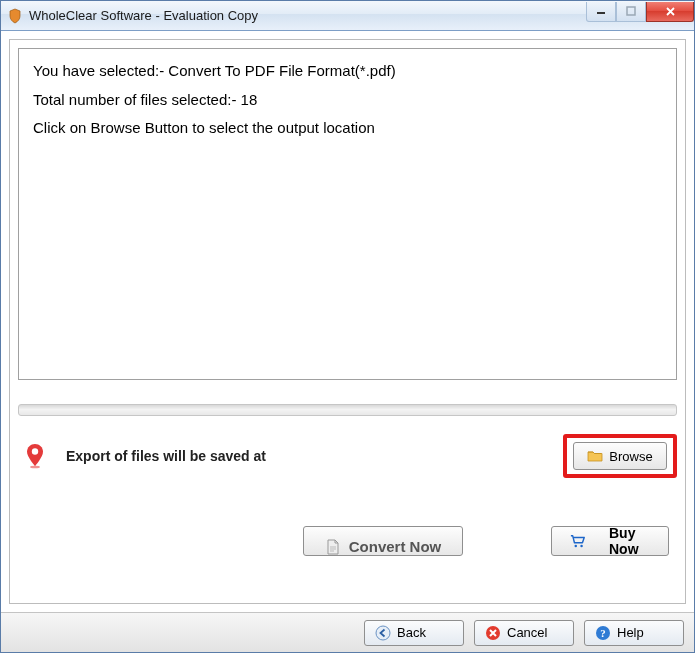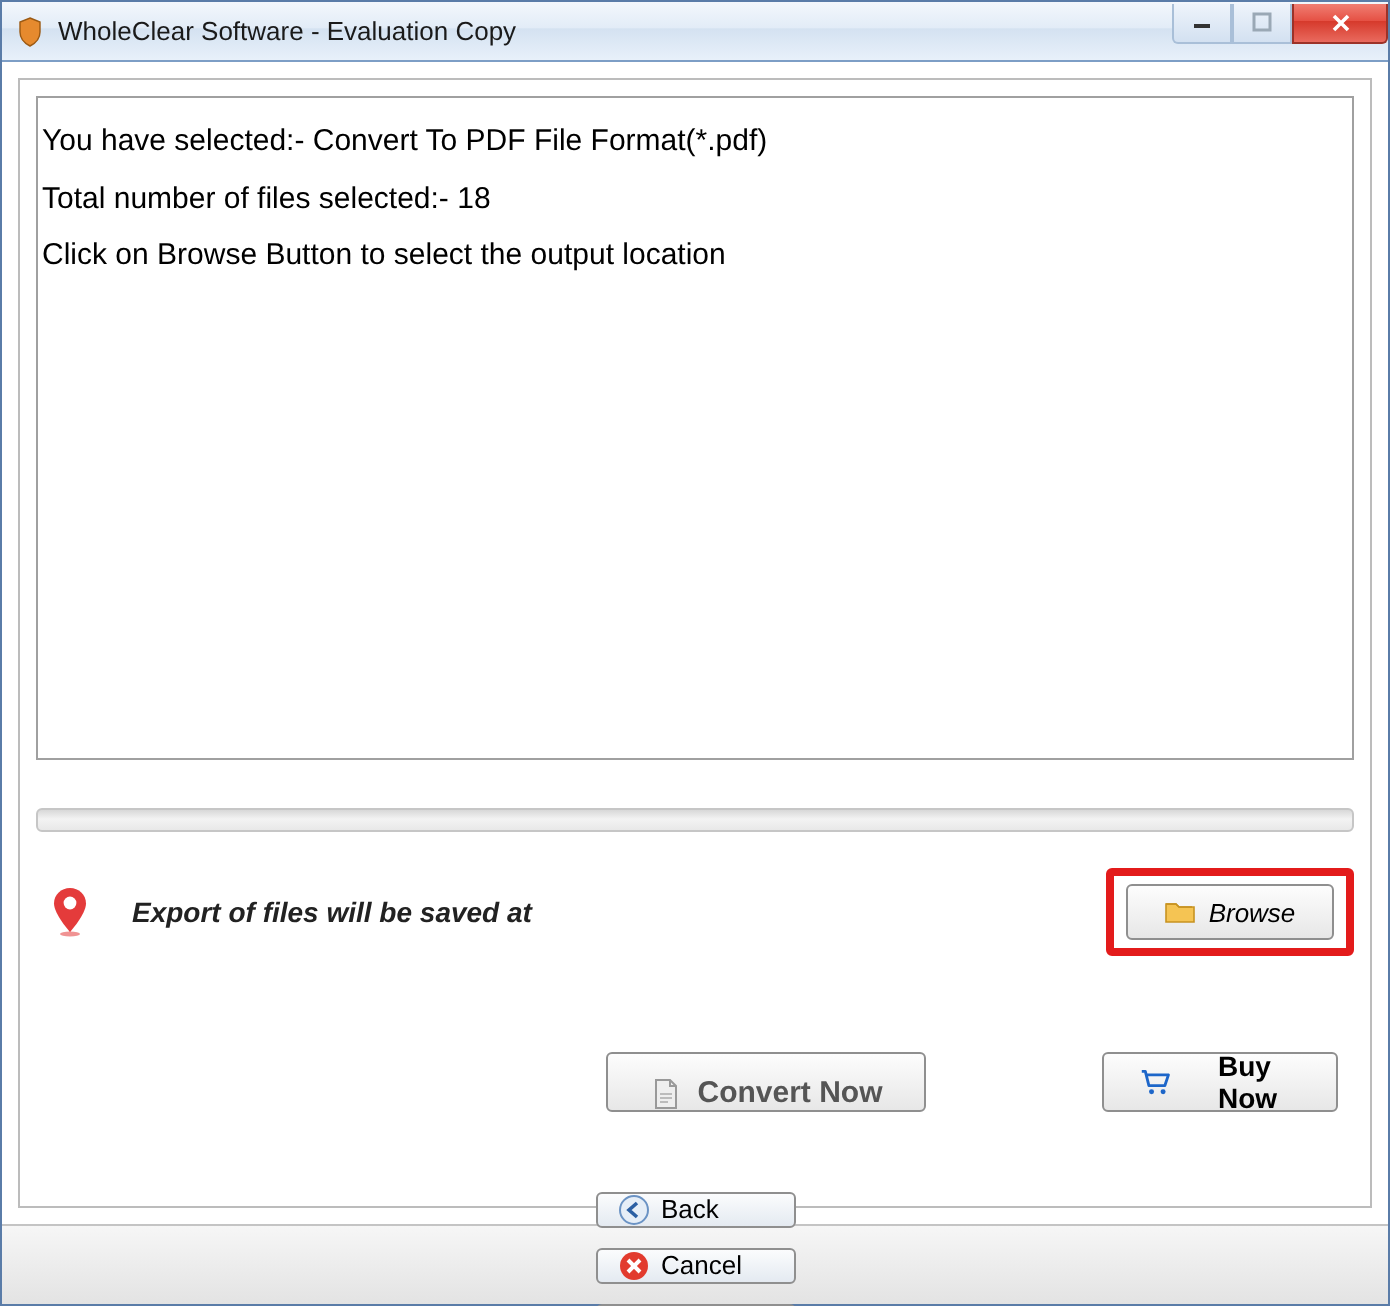--- a/index.html
+++ b/index.html
@@ -88,39 +88,38 @@
     padding: 4px 0 10px 0;
     font-size: 14px;
     font-weight: 600;
     color: #222;
   }
   .save-att-row input { vertical-align: middle; margin-right: 4px; }
   .message-box {
     border: 1px solid #a0a0a0;
     background: #fff;
     height: 332px;
-    padding: 8px 2px;
+    padding: 8px 14px;
     font-size: 15px;
     color: #000;
     line-height: 1.9;
     overflow: hidden;
   }
   .progress-bar {
     margin-top: 24px;
     height: 12px;
     background: linear-gradient(to bottom, #d8d8d8, #f3f3f3 45%, #e8e8e8);
     border: 1px solid #c6c6c6;
     border-radius: 3px;
   }
   .export-row {
     margin-top: 14px;
     display: flex;
     align-items: center;
     padding: 4px 0 4px 4px;
-    font-style: italic;
   }
   .pin-icon {
     width: 26px;
     display: flex;
     justify-content: center;
     margin-right: 18px;
   }
   .export-text {
     flex: 1;
     font-size: 14px;
@@ -138,21 +137,21 @@
     background: linear-gradient(to bottom, #fdfdfd, #e7e7e7);
     border-radius: 3px;
     display: inline-flex;
     align-items: center;
     justify-content: center;
     padding: 0 18px;
     font-size: 13px;
     cursor: default;
     gap: 6px;
   }
-  .browse-btn { width: 104px; padding: 0; }
+  .browse-btn { width: 94px; padding: 0; }
   .action-row {
     margin-top: 44px;
     display: flex;
     justify-content: flex-end;
     gap: 88px;
     padding-right: 8px;
   }
   .convert-btn {
     width: 160px;
     height: 30px;
@@ -167,25 +166,24 @@
     height: 30px;
     font-weight: 700;
     font-size: 14px;
     gap: 23px;
   }
   .footer {
     height: 40px;
     background: linear-gradient(to bottom, #f6f6f6, #e3e3e3);
     border-top: 1px solid #c4c4c4;
     display: flex;
-    justify-content: center;
+    justify-content: flex-end;
     align-items: center;
     padding: 0 10px;
     gap: 10px;
-    flex-direction: column;
   }
   .footer .std-btn {
     width: 100px;
     height: 26px;
     background: linear-gradient(to bottom, #fbfcfd, #e4eaf1);
     justify-content: flex-start;
     padding: 0 10px;
   }
   .ico { display: inline-flex; width: 16px; height: 16px; align-items: center; justify-content: center; }
 </style>

